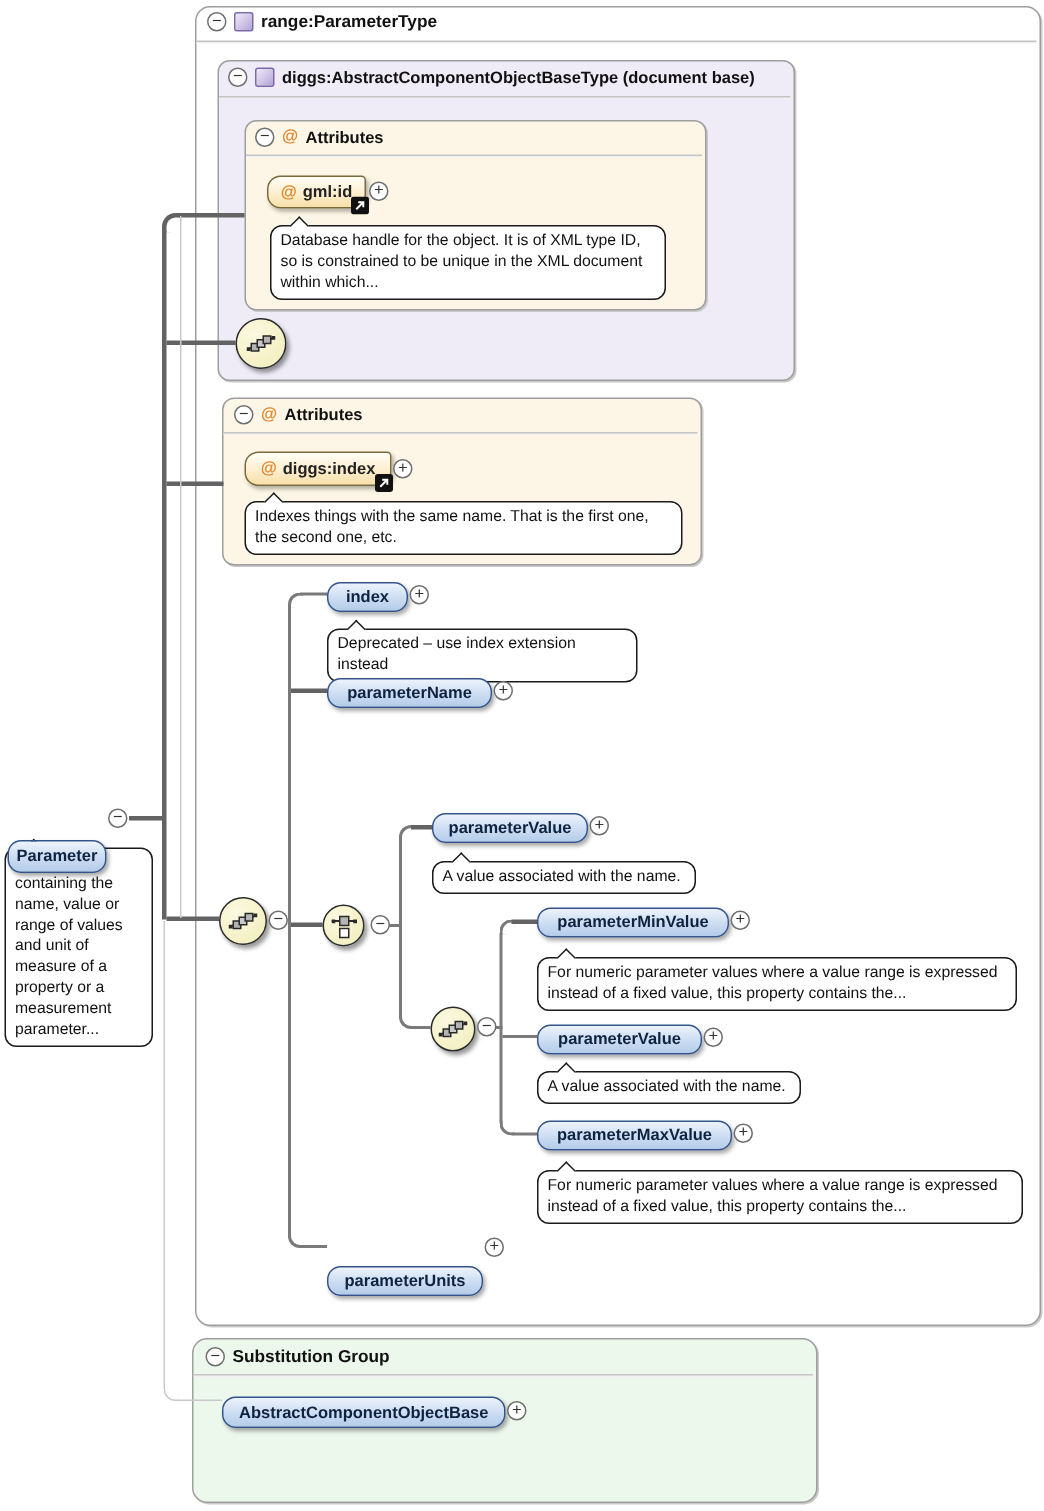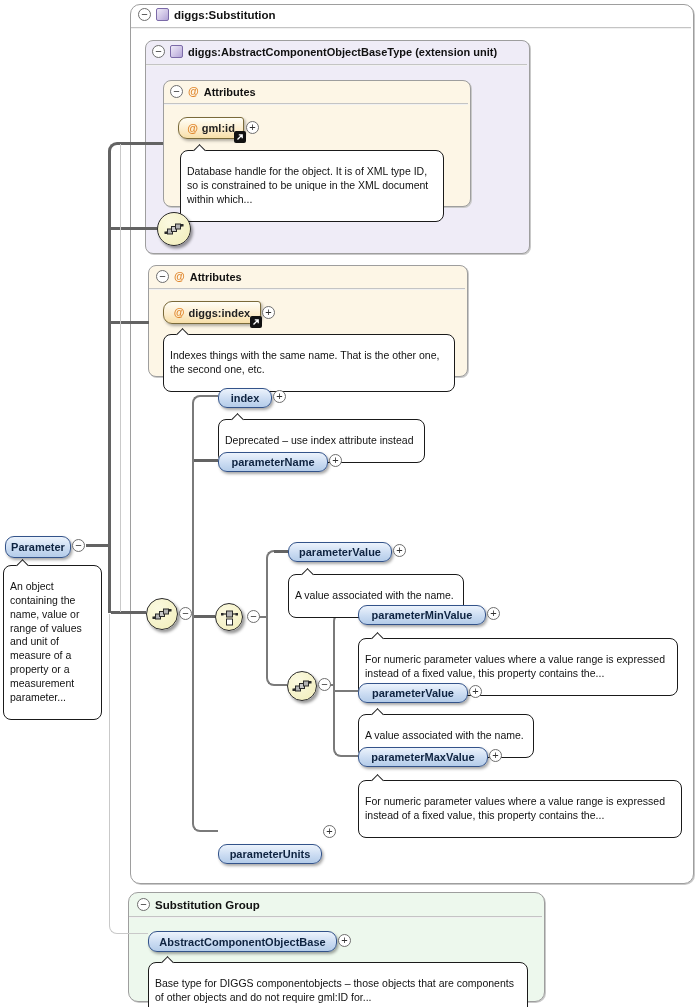--- a/index.html
+++ b/index.html
@@ -37,21 +37,21 @@
       box-shadow:1.5px 2px 3px rgba(0,0,0,.35);z-index:10;white-space:nowrap;}
 
   
   .attr{position:absolute;display:flex;align-items:center;justify-content:center;gap:4px;
         border:1px solid #7a6a3a;border-radius:9px 3px 9px 9px;font-size:11px;font-weight:bold;color:#222;
         background:linear-gradient(180deg,#fffef6 0%,#fceccb 60%,#f7dfa8 100%);
         box-shadow:1.5px 2px 3px rgba(0,0,0,.3);z-index:10;white-space:nowrap;}
 
   
   .ann{position:absolute;border:1px solid #1a1a1a;border-radius:8px;background:#fff;
-       font-size:10.5px;color:#111;line-height:1.32;padding:14px 6px;box-sizing:border-box;z-index:9;}
+       font-size:10.5px;color:#111;line-height:1.32;padding:3px 6px;box-sizing:border-box;z-index:9;}
   .ann::before{content:"";position:absolute;top:-5px;left:14px;width:8px;height:8px;background:#fff;
        border-left:1px solid #1a1a1a;border-top:1px solid #1a1a1a;transform:rotate(45deg);}
 
   
   .comp{position:absolute;border:1.5px solid #2a2a2a;border-radius:50%;
         background:radial-gradient(circle at 35% 30%,#fbf9e0,#f1edb9);
         box-shadow:2px 2.5px 3px rgba(0,0,0,.4);display:flex;align-items:center;justify-content:center;
         z-index:11;box-sizing:border-box;}
 
   
@@ -120,27 +120,27 @@
   <div class="elb tl2" style="left:333px;top:613px;width:10px;height:10px;"></div>
   <div class="ln" style="left:341px;top:613px;width:17px;height:3px;"></div>
   <div class="ln mid" style="left:333px;top:622px;width:2px;height:127px;"></div>
   <div class="ln mid" style="left:335px;top:690px;width:23px;height:2px;"></div>
   <div class="elb bl2" style="left:333px;top:747px;width:10px;height:10px;"></div>
   <div class="ln mid" style="left:341px;top:755px;width:17px;height:2px;"></div>
 
   <div class="hdr" style="left:138px;top:8px;">
     <span class="circ">−</span>
     <span class="ct"></span>
-    <span class="t">diggs:Substitution</span>
+    <span class="t">range:ParameterType</span>
   </div>
 
   <div class="hdr" style="left:152px;top:45px;">
     <span class="circ">−</span>
     <span class="ct"></span>
-    <span class="t" style="font-size:11px;">diggs:AbstractComponentObjectBaseType (extension unit)</span>
+    <span class="t" style="font-size:11px;">diggs:AbstractComponentObjectBaseType (document base)</span>
   </div>
 
   <div class="hdr" style="left:170px;top:85px;">
     <span class="circ">−</span>
     <span class="at">@</span>
     <span class="t" style="font-size:11px;">Attributes</span>
   </div>
 
   <div class="hdr" style="left:156px;top:270px;">
     <span class="circ">−</span>
@@ -212,21 +212,21 @@
         <line x1="1" y1="12" x2="19" y2="4" stroke="#2a2a2a" stroke-width="1.2"></line>
         <rect x="0.5" y="10.5" width="2.5" height="2.5" fill="#2a2a2a"></rect>
         <rect x="17" y="3" width="2.5" height="2.5" fill="#2a2a2a"></rect>
         <rect x="3.5" y="8" width="5" height="5" fill="#b4b4b4" stroke="#2a2a2a"></rect>
         <rect x="7.5" y="5.5" width="5" height="5" fill="#c8c8c8" stroke="#2a2a2a"></rect>
         <rect x="11.5" y="3" width="5" height="5" fill="#b4b4b4" stroke="#2a2a2a"></rect>
       </svg>
   </div>
   <span class="circ abs" style="left:318px;top:678px;">−</span>
 
-  <div class="el" style="left:5px;top:536px;width:64px;height:20px;">Parameter</div>
+  <div class="el" style="left:5px;top:560px;width:64px;height:20px;">Parameter</div>
   <span class="circ abs" style="left:72px;top:539px;">−</span>
 
   <div class="el" style="left:218px;top:388px;width:52px;height:18px;">index</div>
   <span class="circ abs" style="left:273px;top:390px;">+</span>
 
   <div class="el" style="left:218px;top:452px;width:108px;height:18px;">parameterName</div>
   <span class="circ abs" style="left:329px;top:454px;">+</span>
 
   <div class="el" style="left:288px;top:542px;width:102px;height:18px;">parameterValue</div>
   <span class="circ abs" style="left:393px;top:544px;">+</span>
@@ -240,22 +240,21 @@
   <div class="el" style="left:358px;top:747px;width:128px;height:18px;">parameterMaxValue</div>
   <span class="circ abs" style="left:489px;top:749px;">+</span>
 
   <div class="el" style="left:218px;top:844px;width:102px;height:18px;">parameterUnits</div>
   <span class="circ abs" style="left:323px;top:825px;">+</span>
 
   <div class="el" style="left:148px;top:931px;width:187px;height:19px;">AbstractComponentObjectBase</div>
   <span class="circ abs" style="left:338px;top:934px;">+</span>
 
   <div class="ann" style="left:180px;top:150px;width:264px;">Database handle for the object. It is of XML type ID, so is constrained to be unique in the XML document within which...</div>
-  <div class="ann" style="left:163px;top:334px;width:292px;">Indexes things with the same name. That is the other one, the second one, etc.</div>
-  <div class="ann" style="left:218px;top:419px;width:207px;">Deprecated – use index attribute instead</div>
+  <div class="ann" style="left:163px;top:334px;width:292px;">Indexes things with the same name. That is the first one, the second one, etc.</div>
+  <div class="ann" style="left:218px;top:419px;width:207px;">Deprecated – use index extension instead</div>
   <div class="ann" style="left:3px;top:565px;width:99px;">An object containing the name, value or range of values and unit of measure of a property or a measurement parameter...</div>
   <div class="ann" style="left:288px;top:574px;width:176px;">A value associated with the name.</div>
   <div class="ann" style="left:358px;top:638px;width:320px;">For numeric parameter values where a value range is expressed instead of a fixed value, this property contains the...</div>
   <div class="ann" style="left:358px;top:714px;width:176px;">A value associated with the name.</div>
   <div class="ann" style="left:358px;top:780px;width:324px;">For numeric parameter values where a value range is expressed instead of a fixed value, this property contains the...</div>
-  <div class="ann" style="left:148px;top:962px;width:380px;">Base type for DIGGS componentobjects – those objects that are components of other objects and do not require gml:ID for...</div>
 
 </div>
 
 </body></html>

